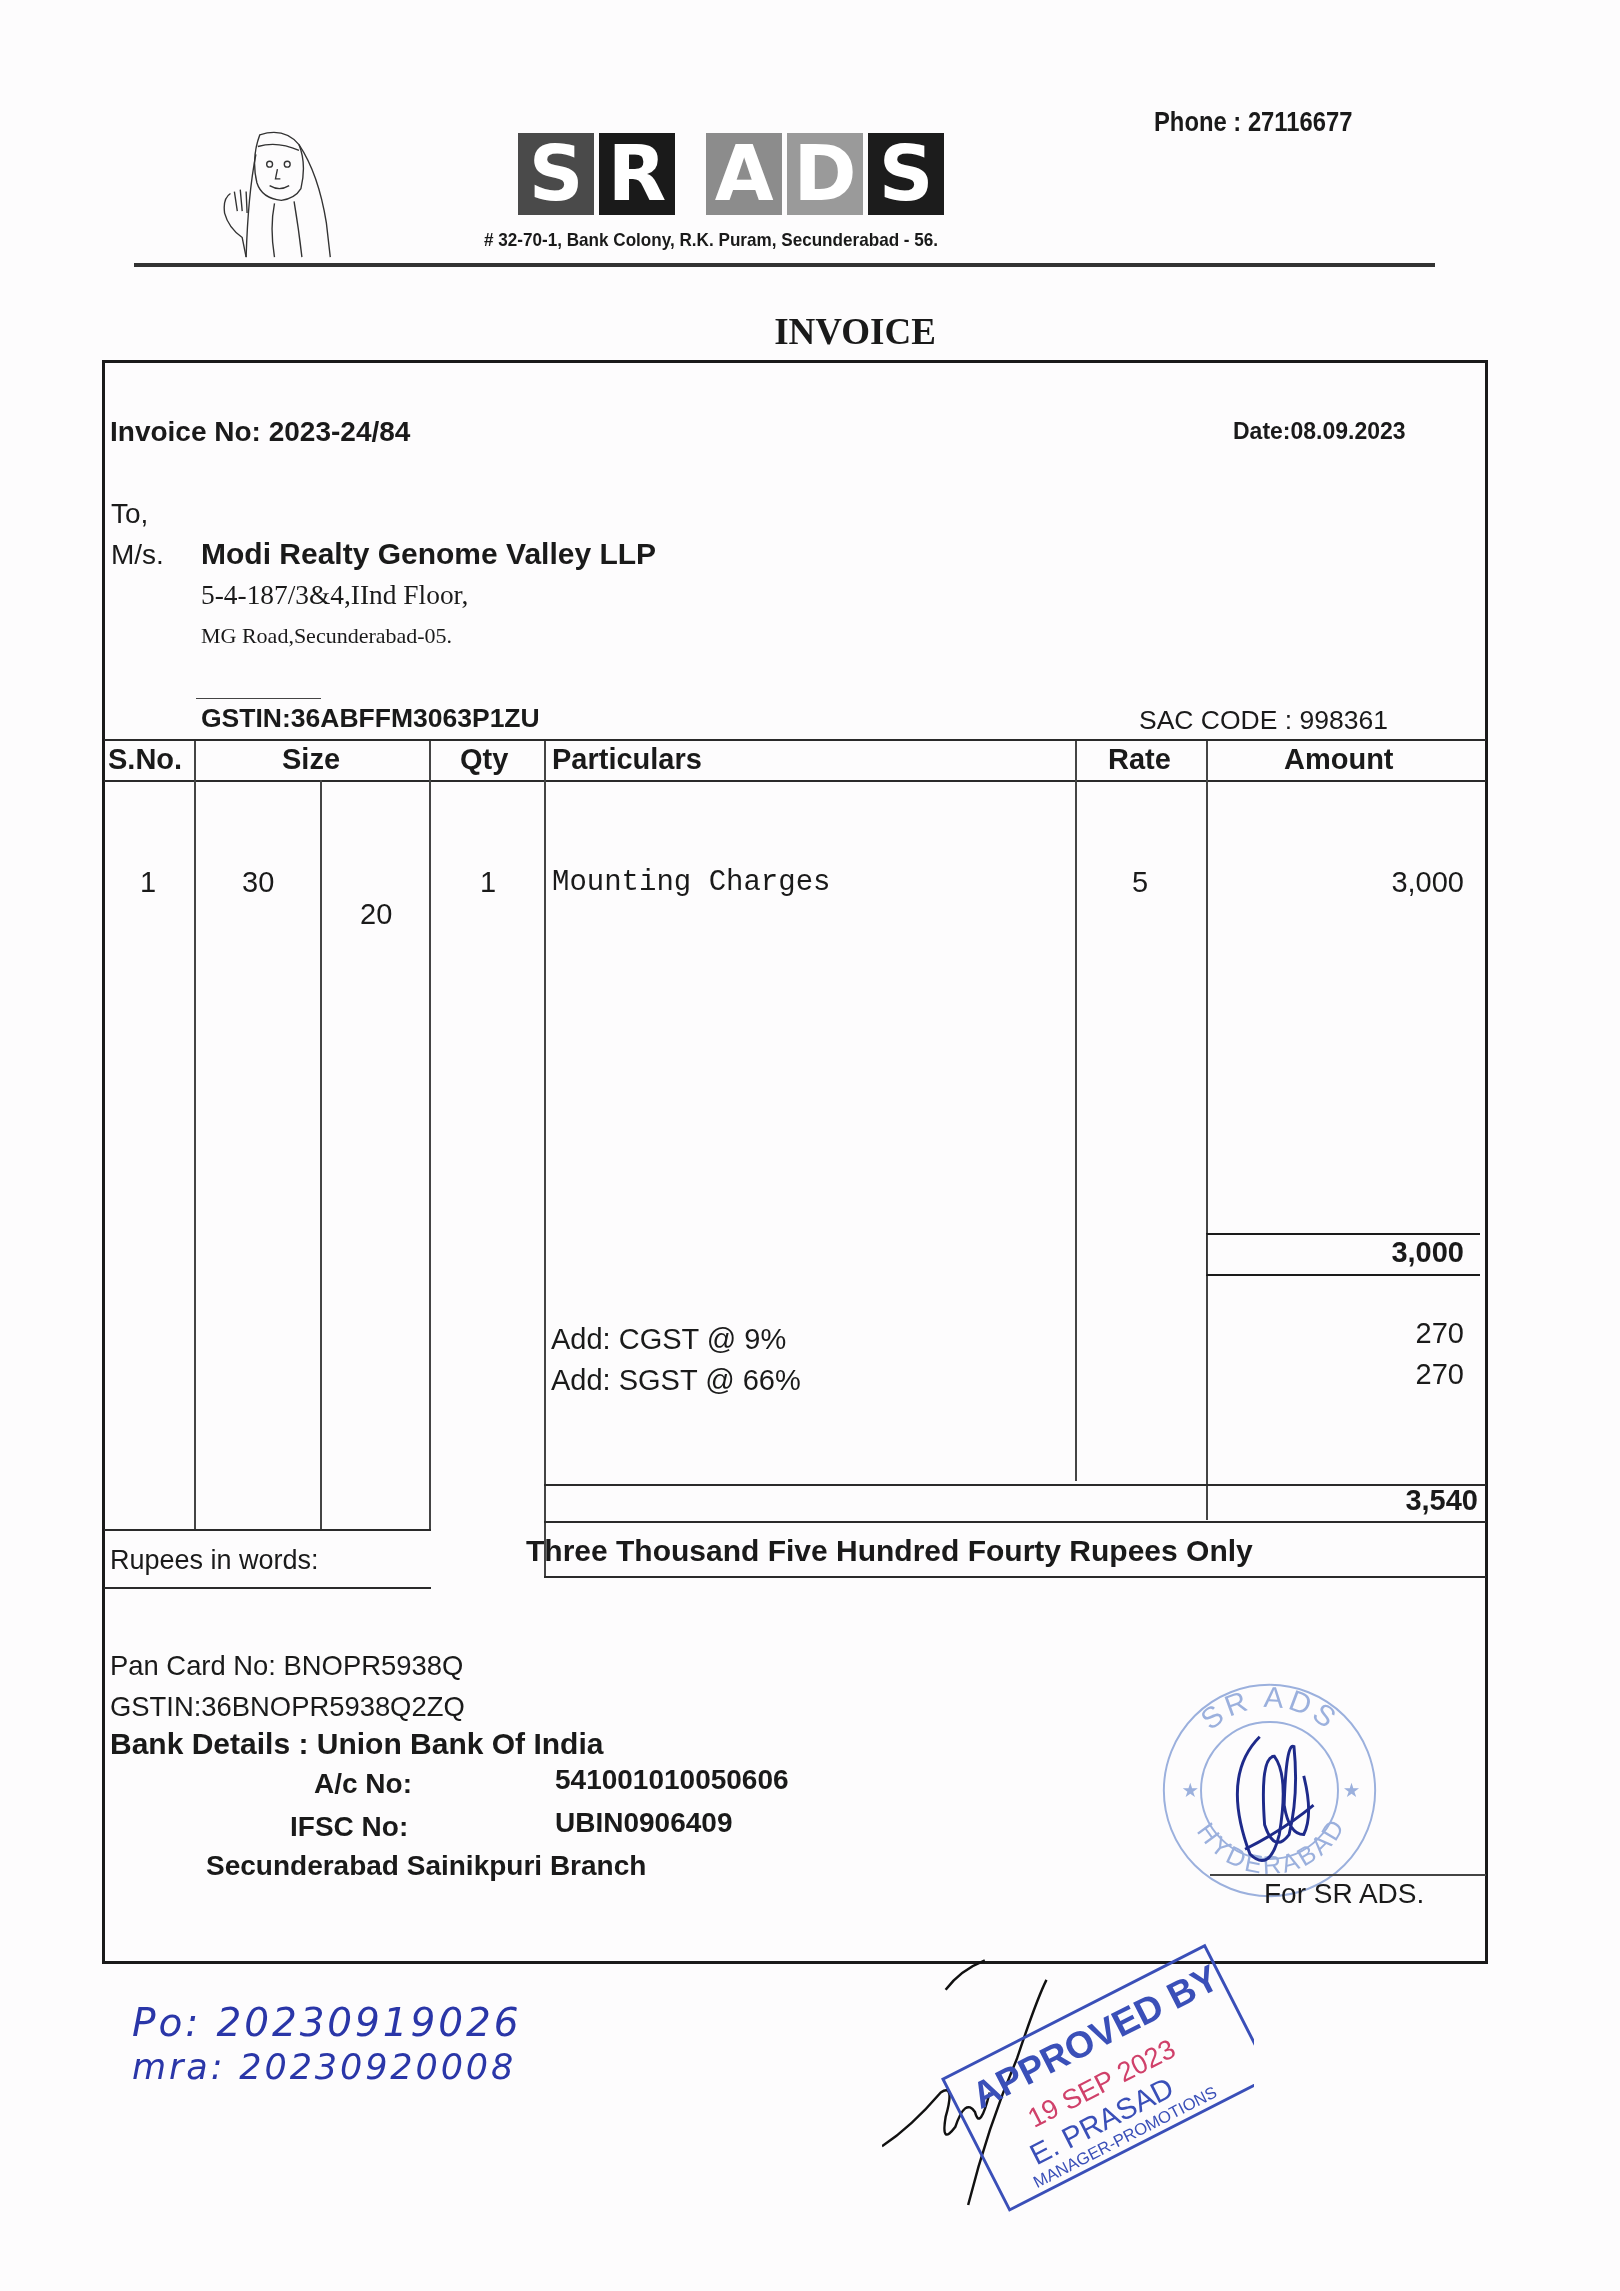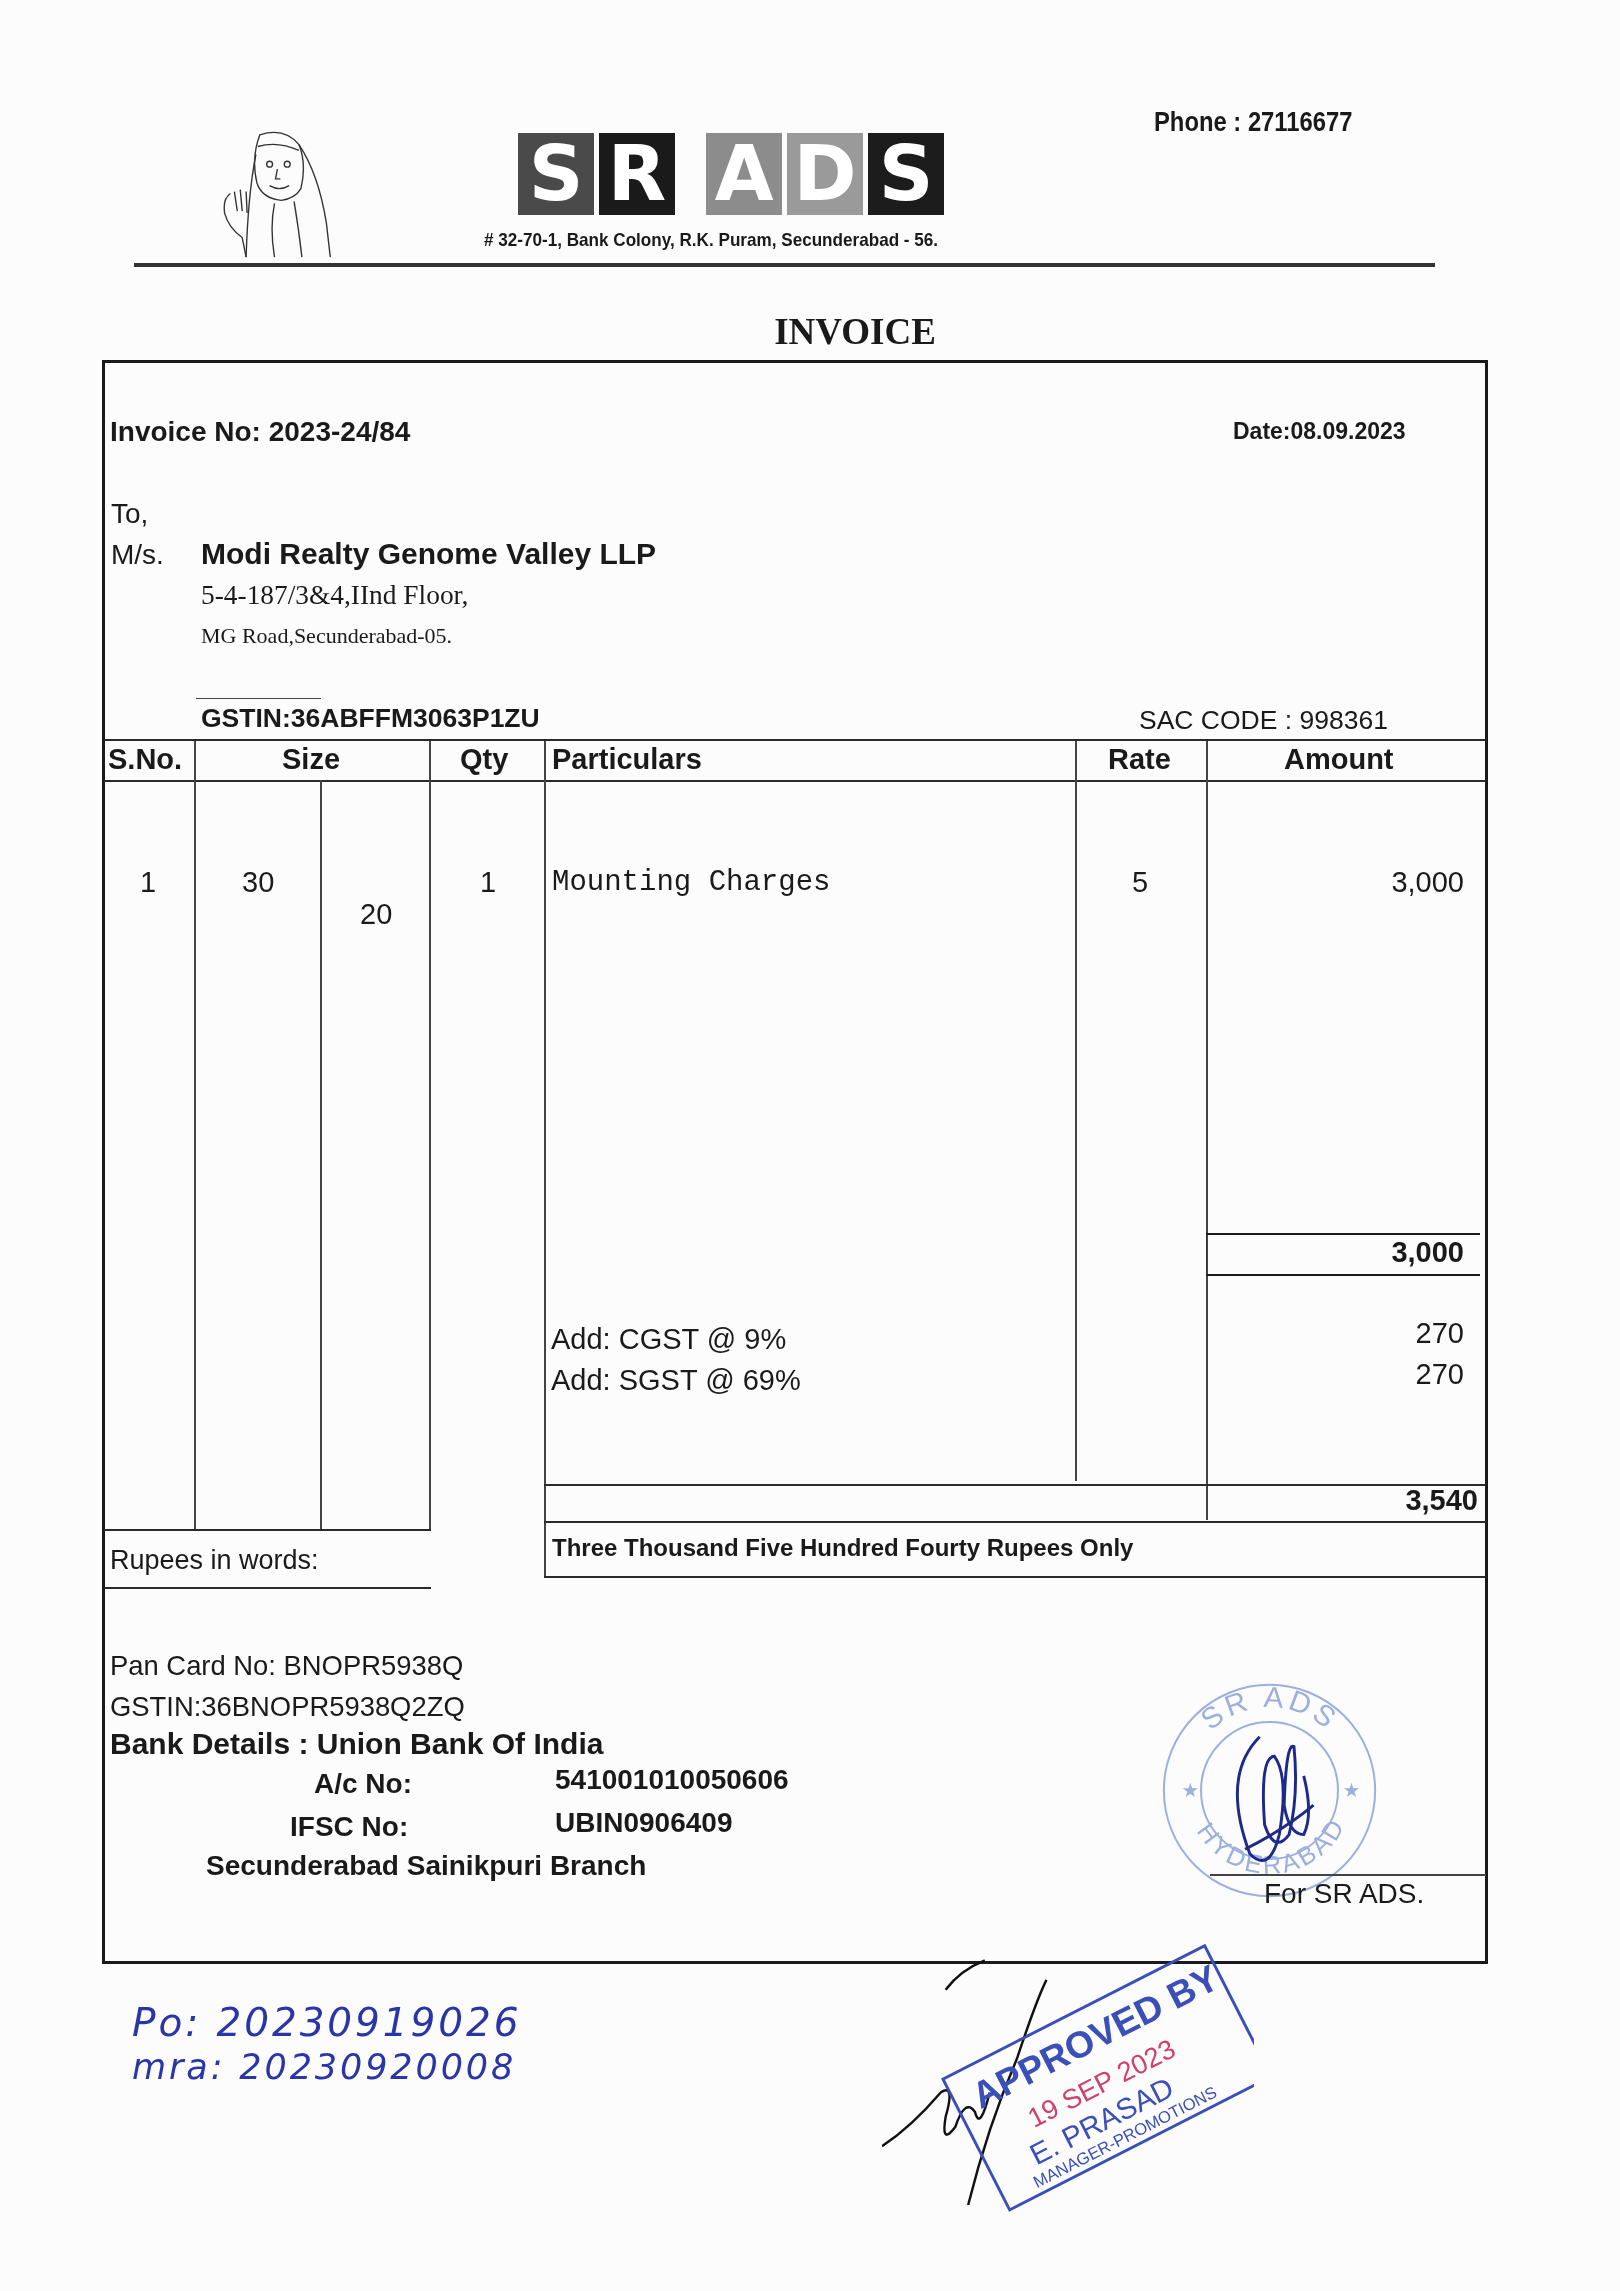--- a/index.html
+++ b/index.html
@@ -38,21 +38,21 @@
   
   .hl { position: absolute; height: 2px; background: #2a2a2a; }
   .vl { position: absolute; width: 1.5px; background: #444; }
   .th { position: absolute; top: 743px; font-size: 29px; font-weight: bold; }
   .td { position: absolute; top: 866px; font-size: 29px; }
   .num-r { text-align: right; }
 
   .tax { position: absolute; font-size: 29px; }
   .total-box { left: 1206px; top: 1233px; width: 274px; height: 43px; border-top: 2.9px solid #1a1a1a; border-bottom: 2.9px solid #1a1a1a; border-left: 1.5px solid #333; }
   .words-label { left: 110px; top: 1545px; font-size: 27px; }
-  .words { left: 552px; top: 1534px; font-size: 24px; font-weight: bold; }
+  .words { left: 526px; top: 1534px; font-size: 30px; font-weight: bold; }
 
   .pan { left: 110px; top: 1650px; font-size: 27.4px; }
   .gst2 { left: 110px; top: 1691px; font-size: 27.4px; }
   .bank { left: 110px; top: 1727px; font-size: 30px; font-weight: bold; }
   .acl { left: 314px; top: 1768px; font-size: 28px; font-weight: bold; }
   .acv { left: 555px; top: 1764px; font-size: 28px; font-weight: bold; }
   .ifl { left: 290px; top: 1811px; font-size: 28px; font-weight: bold; }
   .ifv { left: 555px; top: 1807px; font-size: 28px; font-weight: bold; }
   .branch { left: 206px; top: 1850px; font-size: 28px; font-weight: bold; }
 
@@ -144,21 +144,21 @@
   <div class="td" style="left:552px;font-family:Liberation Mono, monospace;">Mounting Charges</div>
   <div class="td" style="left:1132px;">5</div>
   <div class="td num-r" style="left:1274px; width:190px;">3,000</div>
 </div>
 
 <div class="abs total-box"></div>
 <div class="tax num-r" style="left:1274px; top:1236px; width:190px; font-weight:bold;">3,000</div>
 
 <div class="tax" style="left:551px; top:1323px;">Add: CGST @ 9%</div>
 <div class="tax num-r" style="left:1274px; top:1317px; width:190px;">270</div>
-<div class="tax" style="left:551px; top:1364px;">Add: SGST @ 69%</div>
+<div class="tax" style="left:551px; top:1364px;">Add: SGST @ 66%</div>
 <div class="tax num-r" style="left:1274px; top:1358px; width:190px;">270</div>
 
 <div class="tax num-r" style="left:1274px; top:1484px; width:204px; font-weight:bold;">3,540</div>
 
 <div class="abs words-label">Rupees in words:</div>
 <div class="abs words">Three Thousand Five Hundred Fourty Rupees Only</div>
 
 <div class="abs pan">Pan Card No: BNOPR5938Q</div>
 <div class="abs gst2">GSTIN:36BNOPR5938Q2ZQ</div>
 <div class="abs bank">Bank Details : Union Bank Of India</div>

